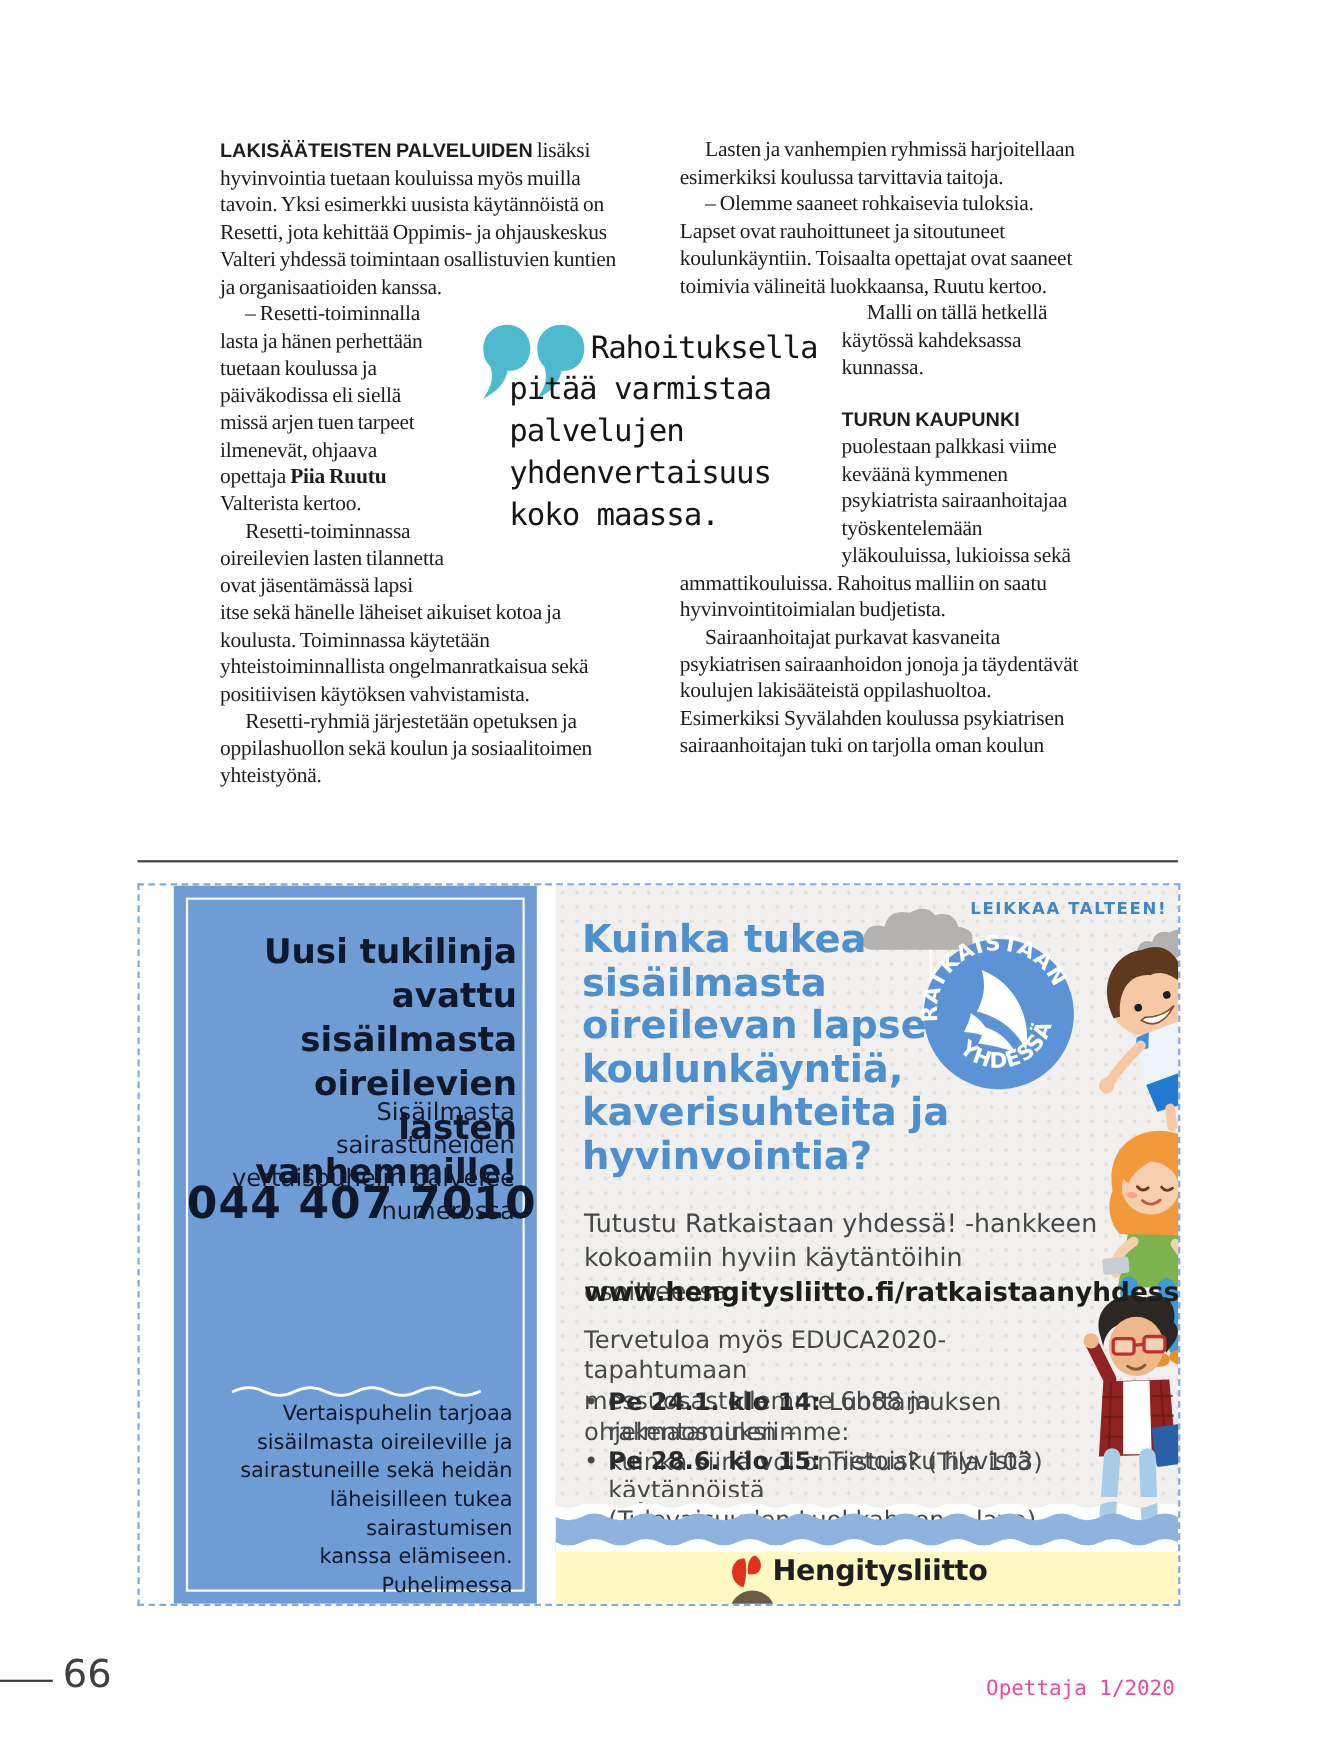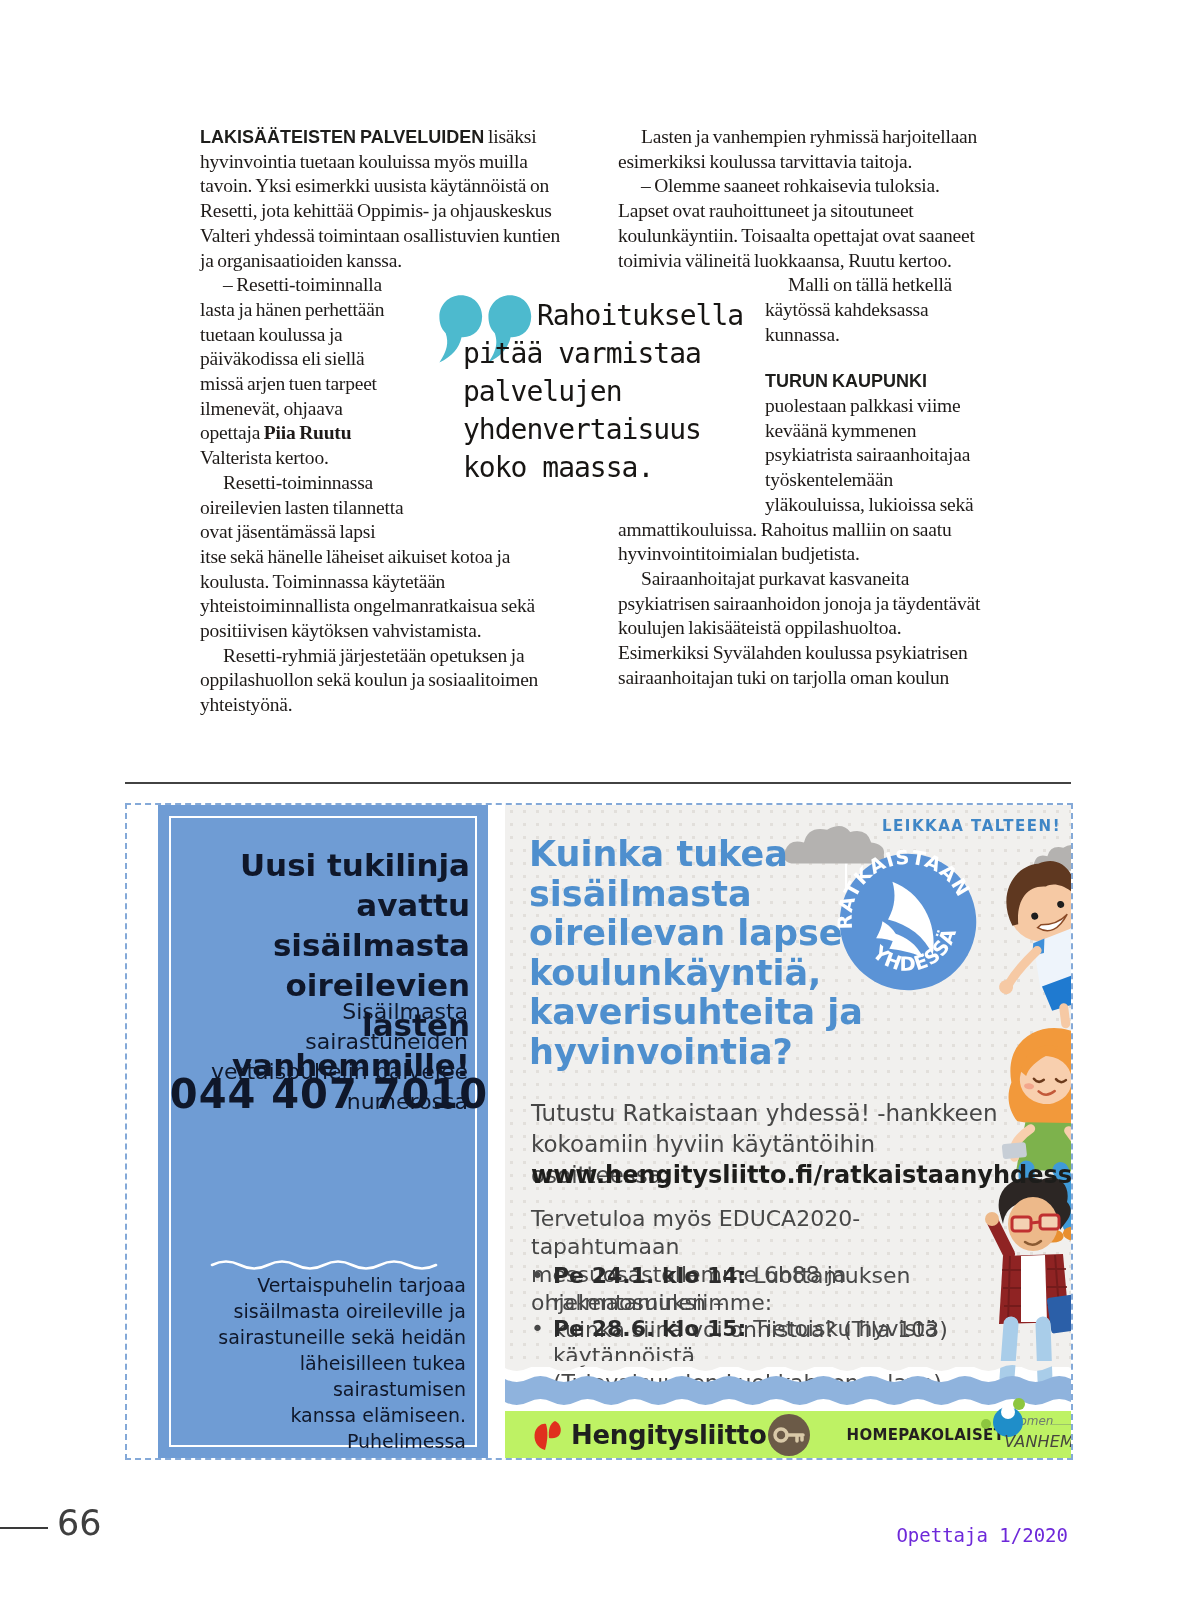--- a/index.html
+++ b/index.html
@@ -69,39 +69,39 @@
   .ad-educa{position:absolute;left:26px;top:400px;width:470px;font-size:22px;line-height:28px;
             color:#474747;white-space:pre-line;}
   .event{position:absolute;left:26px;width:500px;display:flex;font-size:22px;line-height:27px;
          color:#474747;white-space:pre-line;}
   .event .bullet{width:22px;flex:none;color:#474747;}
   .event .etime{font-weight:700;color:#2b2b2b;}
   .event1{top:457px;}
   .event2{top:510px;}
   .wave-stripe{position:absolute;left:0;right:0;top:556px;height:50px;}
   .wave-stripe svg{display:block;width:100%;height:50px;}
-  .logo-strip{position:absolute;left:0;right:0;top:606px;height:47px;background:#bef264;
+  .logo-strip{position:absolute;left:0;right:0;top:606px;height:47px;background:#fef9c3;
               display:flex;align-items:center;justify-content:space-between;
-              padding:0 42px 0 28px;box-sizing:border-box;}
+              padding:0 42px 0 28px;box-sizing:border-box;flex-direction:column;}
   .logo{display:flex;align-items:center;}
   .logo-heng-text{font-size:26px;font-weight:600;color:#1f1f1f;margin-left:8px;letter-spacing:-0.3px;}
   .logo-home-text{font-size:15px;font-weight:800;color:#231f20;margin-left:8px;letter-spacing:0.3px;padding-left:28px;}
   .logo-vanh{position:relative;width:150px;height:46px;font-style:italic;}
   .logo-vanh-small{position:absolute;left:0;top:2px;font-size:12px;color:#6f7d6f;}
   .logo-vanh-line{position:absolute;left:46px;top:12px;width:58px;height:1px;background:#9dc46a;}
   .logo-vanh-main{position:absolute;left:0;top:20px;font-size:16px;color:#46453e;letter-spacing:0.2px;}
   .logo-vanh-icon{position:absolute;right:2px;top:-14px;}
 
   
   .footer-rule{position:absolute;left:0;top:1527px;width:48px;height:2px;background:#3a3a3a;}
   .page-number{position:absolute;left:57px;top:1503px;font-family:"DejaVu Sans",sans-serif;
                font-size:35px;color:#3f3f3f;}
   .magazine-name{position:absolute;left:888px;top:1524px;width:180px;text-align:right;
                  font-family:"DejaVu Sans Mono","Liberation Mono",monospace;
-                 font-size:19px;color:#6d28d9;}
+                 font-size:19px;color:#ec4899;}
 </style>
 </head>
 <body>
 
 <div class="page">
 
   <section>
     <div class="col col1">
       <p><b class="lead-in">LAKISÄÄTEISTEN PALVELUIDEN</b><span> lisäksi hyvinvointia tuetaan kouluissa myös muilla tavoin. Yksi esimerkki uusista käytännöistä on Resetti, jota kehittää Oppimis- ja ohjauskeskus Valteri yhdessä toimintaan osallistuvien kuntien ja organisaatioiden kanssa.</span></p>
       <p class="ind"><span class="sp-r"></span><span>– Resetti-toiminnalla lasta ja hänen perhettään tuetaan koulussa ja päiväkodissa eli siellä missä arjen tuen tarpeet ilmenevät, ohjaava opettaja </span><b class="bold-name">Piia Ruutu</b><span> Valterista kertoo.</span></p>

